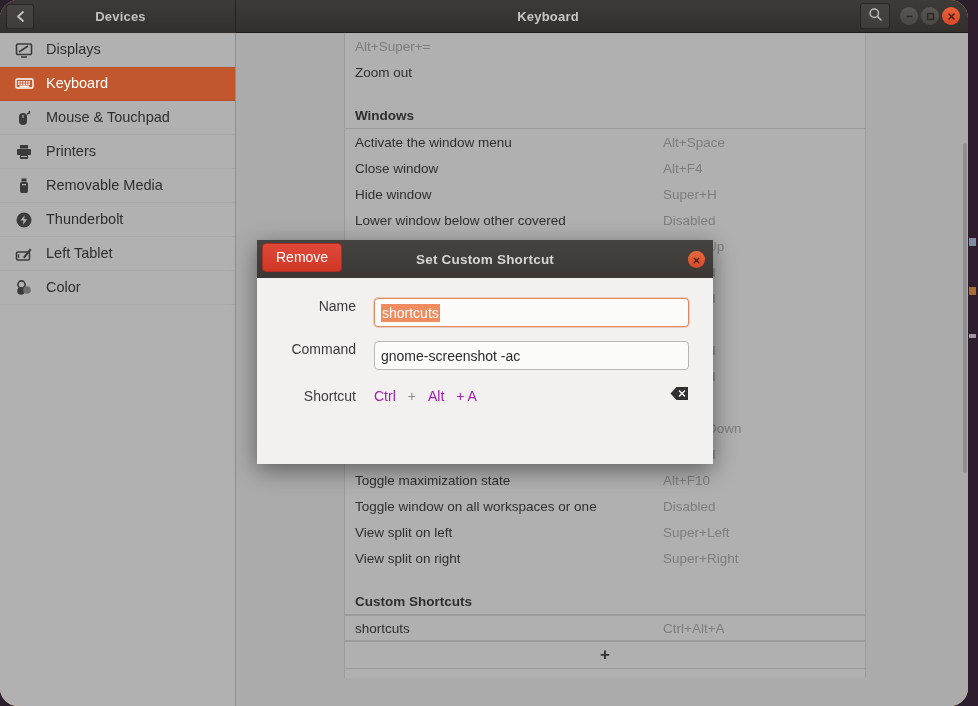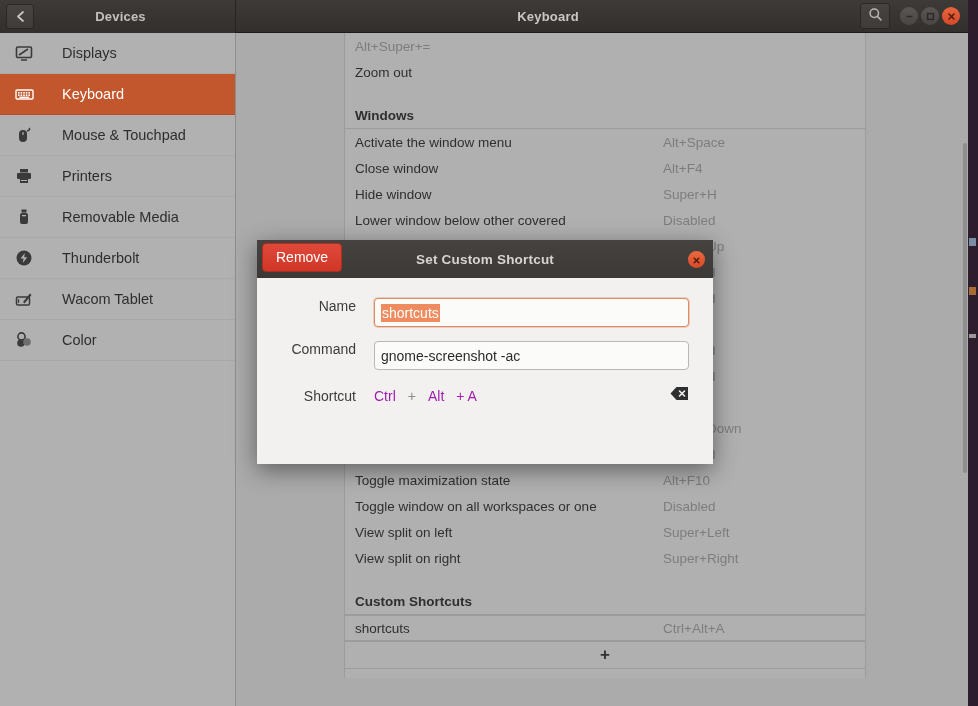--- a/index.html
+++ b/index.html
@@ -27,20 +27,21 @@
   }
   .desktop-strip .blip.b2 { background: #c8803a; }
   .desktop-strip .blip.b3 { background: #b9b9b9; height: 4px; }
 
   
   .window {
     position: absolute; left: 0; top: 0;
     width: 968px; height: 706px;
     background: #fdba74;
     overflow: hidden;
+    border-radius: 18px;
   }
 
   
   .titlebar {
     position: relative;
     height: 33px; width: 968px;
     background: linear-gradient(to bottom, #3d3a37, #322f2c);
     border-bottom: 1px solid #1e1c1a;
     display: flex; align-items: center;
   }
@@ -103,27 +104,26 @@
   }
 
   
   .sidebar {
     width: 236px; height: 673px;
     background: #b1b1b1;
     border-right: 1px solid #8e8e8e;
     overflow: hidden;
   }
   .side-item {
-    height: 41px;
+    height: 34px;
     display: flex; align-items: center;
     padding-left: 13px;
     color: #2e2e2e; font-size: 14.5px;
     border-bottom: 1px solid #a8a8a8;
     cursor: pointer;
-    gap: 16px;
   }
   .side-item.selected {
     background: #c2562c;
     color: #ffffff;
     border-bottom: 1px solid #b3502a;
   }
   .side-ico {
     width: 22px; height: 22px;
     display: flex; align-items: center; justify-content: center;
     margin-right: 11px;
@@ -397,21 +397,21 @@
         </div>
 
         <div class="side-item">
           <span class="side-ico">
             <svg width="18" height="18" viewBox="0 0 18 18">
               <rect x="1.5" y="7" width="13" height="8" rx="1.3" fill="none" stroke="#3a3a3a" stroke-width="1.5"></rect>
               <line x1="3.5" y1="9.2" x2="3.5" y2="12.8" stroke="#3a3a3a" stroke-width="1.3"></line>
               <path d="M8 12 L15 3.5 L16.5 5 L9.5 13.5 Z" fill="#3a3a3a"></path>
             </svg>
           </span>
-          <span class="side-label">Wacom Tablet</span>
+          <span class="side-label">Left Tablet</span>
         </div>
 
         <div class="side-item">
           <span class="side-ico">
             <svg width="18" height="18" viewBox="0 0 18 18">
               <circle cx="6.5" cy="5.5" r="3.6" fill="none" stroke="#3a3a3a" stroke-width="1.6"></circle>
               <circle cx="6" cy="12" r="3.8" fill="#3a3a3a"></circle>
               <circle cx="12" cy="11" r="3.8" fill="#6e6e6e"></circle>
             </svg>
           </span>

